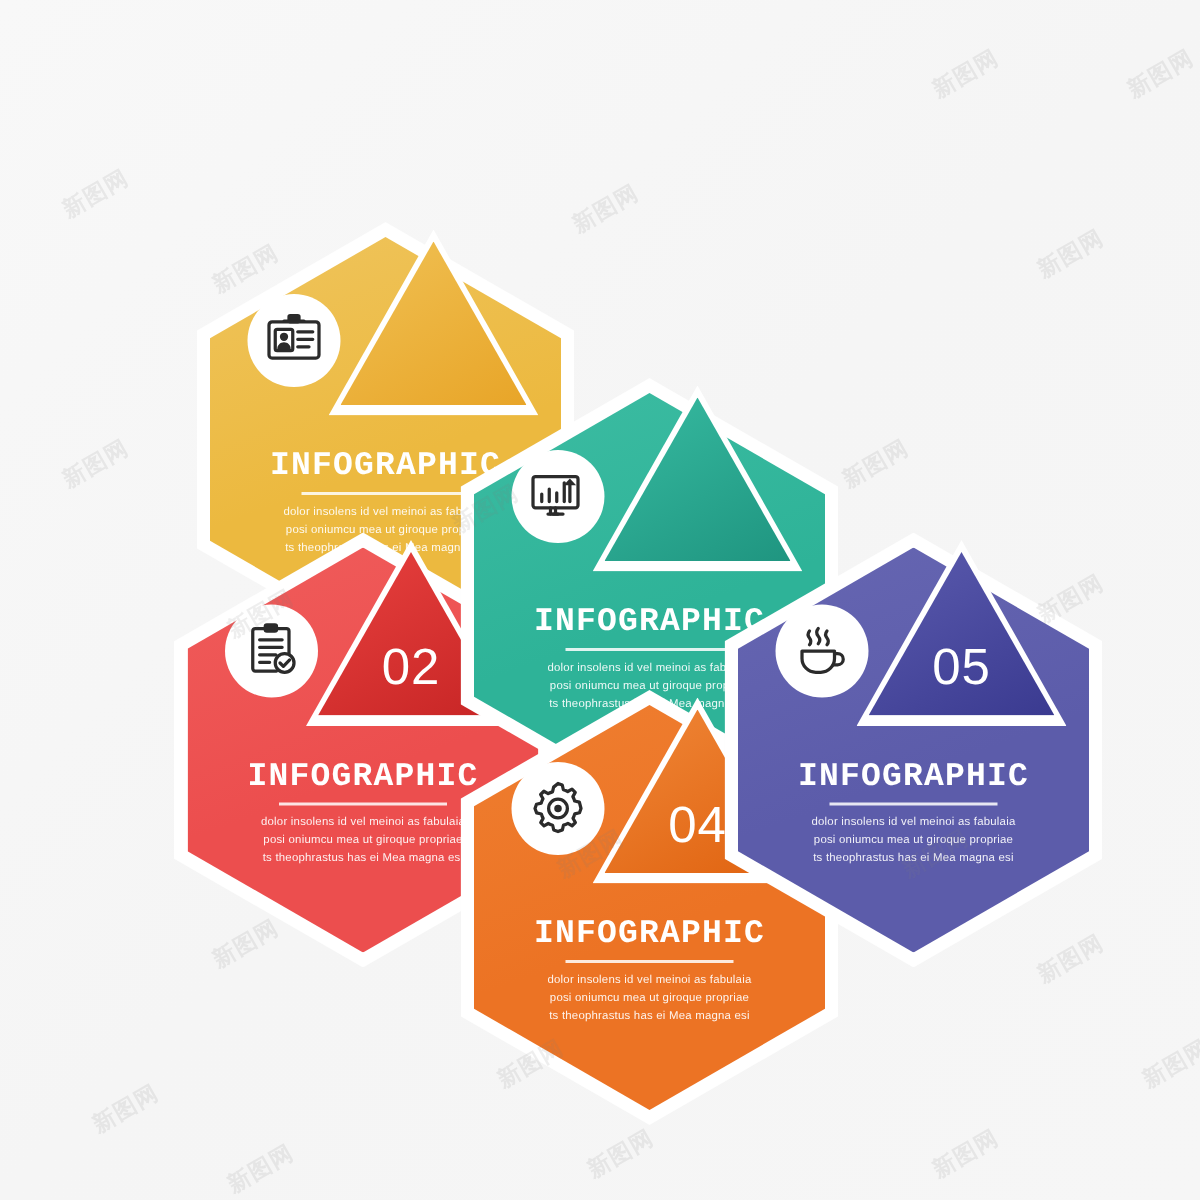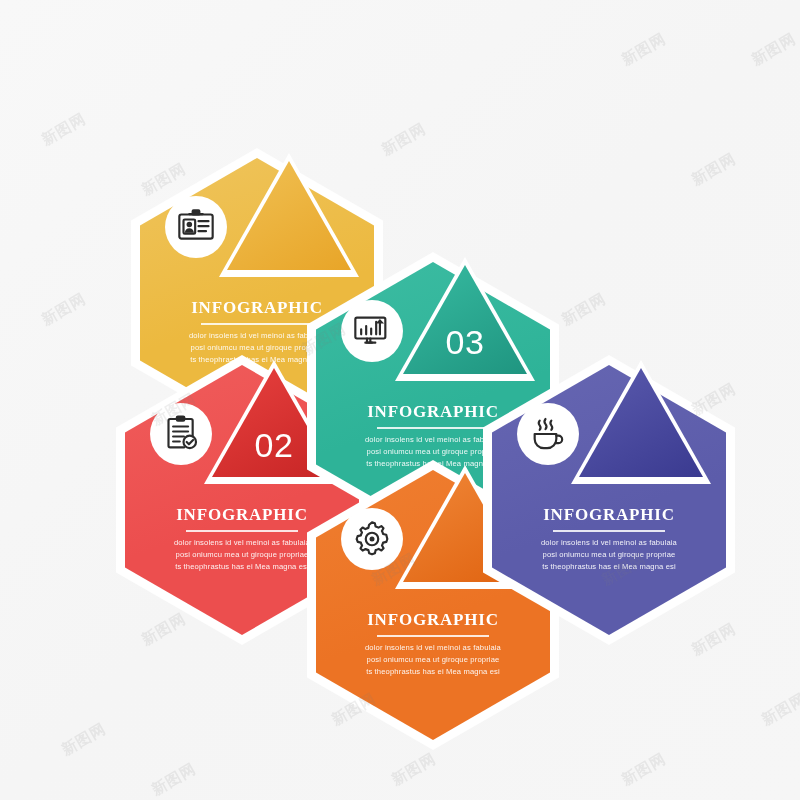--- a/index.html
+++ b/index.html
@@ -128,24 +128,24 @@
     left: 0;
     right: 0;
     top: 150px;
     z-index: 6;
     text-align: center;
     padding: 0 26px;
     box-sizing: border-box;
   }
   .card-title {
     color: #ffffff;
-    font-size: 17px;
+    font-size: 22px;
     font-weight: 700;
     letter-spacing: 0.8px;
-    font-family: Liberation Serif, serif;
+    font-family: Liberation Mono, monospace;
   }
   .rule {
     width: 112px;
     height: 2px;
     background: rgba(255,255,255,0.85);
     margin: 5px auto 5px;
   }
   .card-body {
     color: rgba(255,255,255,0.92);
     font-size: 7.6px;
@@ -212,23 +212,20 @@
         <div>posi oniumcu mea ut giroque propriae</div>
         <div>ts theophrastus has ei Mea magna esi</div>
       </div>
     </div>
   </div>
       <div class="hex-card" style="left: 307px; top: 252px; z-index: 12;">
     <div class="hex-outer"></div>
     <div class="hex-inner" style="background: linear-gradient(160deg, #3CBCA2 0%, #2EB398 55%, #2EB398 100%);"></div>
     <div class="notch"></div>
     <div class="tri" style="background: linear-gradient(150deg, #37BBA1 0%, #1F9580 100%);"></div>
-    <div class="tri-num">
-      <span>03</span>
-    </div>
     <div class="icon-circle">
           <svg width="40" height="40" viewBox="0 0 48 48" fill="none" stroke="#2b2b2b" stroke-width="2.6" stroke-linejoin="round" stroke-linecap="round">
       <rect x="4" y="8" width="36" height="25" rx="2"></rect>
       <path d="M18 33v5M28 38h-8M22 33v5"></path>
       <path d="M24 38h-8"></path>
       <path d="M11 28v-6M17 28v-10M23 28v-7"></path>
       <path d="M29 28V13"></path>
       <path d="M33.5 9.5l5 5.5h-10z" fill="#2b2b2b" stroke="none"></path>
       <path d="M33.5 14v14"></path>
     </svg>
@@ -241,20 +238,23 @@
         <div>posi oniumcu mea ut giroque propriae</div>
         <div>ts theophrastus has ei Mea magna esi</div>
       </div>
     </div>
   </div>
       <div class="hex-card" style="left: 307px; top: 460px; z-index: 13;">
     <div class="hex-outer"></div>
     <div class="hex-inner" style="background: linear-gradient(160deg, #EF7E30 0%, #EC7324 55%, #EC7324 100%);"></div>
     <div class="notch"></div>
     <div class="tri" style="background: linear-gradient(150deg, #F08738 0%, #E06310 100%);"></div>
+    <div class="tri-num">
+      <span>04</span>
+    </div>
     <div class="icon-circle">
           <svg width="40" height="40" viewBox="0 0 48 48" fill="none" stroke="#2b2b2b" stroke-width="2.6" stroke-linejoin="round" stroke-linecap="round">
       <path d="M24 4l3.4 1.2.9 3.8a15.5 15.5 0 0 1 3.5 1.4l3.4-1.9 2.6 2.6-1.9 3.4c.6 1.1 1.1 2.3 1.4 3.5l3.8.9L42.4 24l-1.2 3.4-3.8.9a15.5 15.5 0 0 1-1.4 3.5l1.9 3.4-2.6 2.6-3.4-1.9c-1.1.6-2.3 1.1-3.5 1.4l-.9 3.8L24 42.4l-3.4-1.2-.9-3.8a15.5 15.5 0 0 1-3.5-1.4l-3.4 1.9-2.6-2.6 1.9-3.4c-.6-1.1-1.1-2.3-1.4-3.5l-3.8-.9L5.6 24l1.2-3.4 3.8-.9c.3-1.2.8-2.4 1.4-3.5l-1.9-3.4 2.6-2.6 3.4 1.9c1.1-.6 2.3-1.1 3.5-1.4l.9-3.8z"></path>
       <circle cx="24" cy="24" r="7.5"></circle>
       <circle cx="24" cy="24" r="3" fill="#2b2b2b" stroke="none"></circle>
     </svg>
         </div>
     <div class="card-text">
       <div class="card-title">INFOGRAPHIC</div>
       <div class="rule"></div>
@@ -263,20 +263,23 @@
         <div>posi oniumcu mea ut giroque propriae</div>
         <div>ts theophrastus has ei Mea magna esi</div>
       </div>
     </div>
   </div>
       <div class="hex-card" style="left: 483px; top: 355px; z-index: 14;">
     <div class="hex-outer"></div>
     <div class="hex-inner" style="background: linear-gradient(160deg, #6666B2 0%, #5C5CAA 55%, #5C5CAA 100%);"></div>
     <div class="notch"></div>
     <div class="tri" style="background: linear-gradient(150deg, #5B5BAE 0%, #3A3A90 100%);"></div>
+    <div class="tri-num">
+      <span>05</span>
+    </div>
     <div class="icon-circle">
           <svg width="40" height="40" viewBox="0 0 48 48" fill="none" stroke="#2b2b2b" stroke-width="2.6" stroke-linejoin="round" stroke-linecap="round">
       <path d="M14 8c-1.6 2-1.6 3.6 0 5.6s1.6 3.4 0 5.4"></path>
       <path d="M21 6c-1.8 2.2-1.8 4 0 6.2s1.8 3.8 0 6"></path>
       <path d="M28 8c-1.6 2-1.6 3.6 0 5.6s1.6 3.4 0 5.4"></path>
       <path d="M8 24h26v6a11 11 0 0 1-11 11h-4A11 11 0 0 1 8 30z"></path>
       <path d="M34 26h2.5a4.5 4.5 0 0 1 0 9H33"></path>
     </svg>
         </div>
     <div class="card-text">

